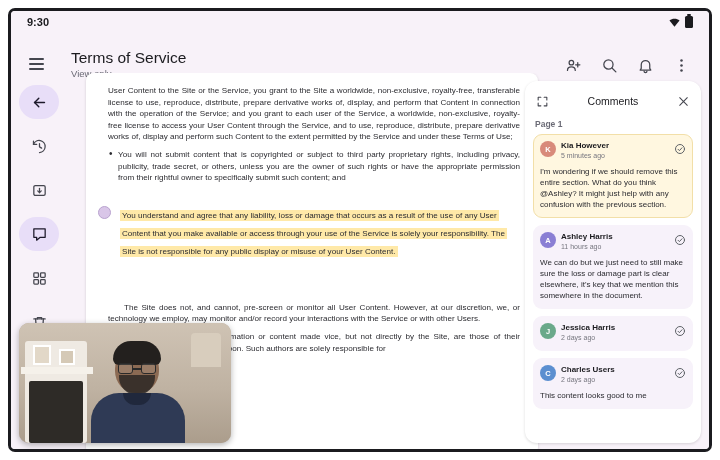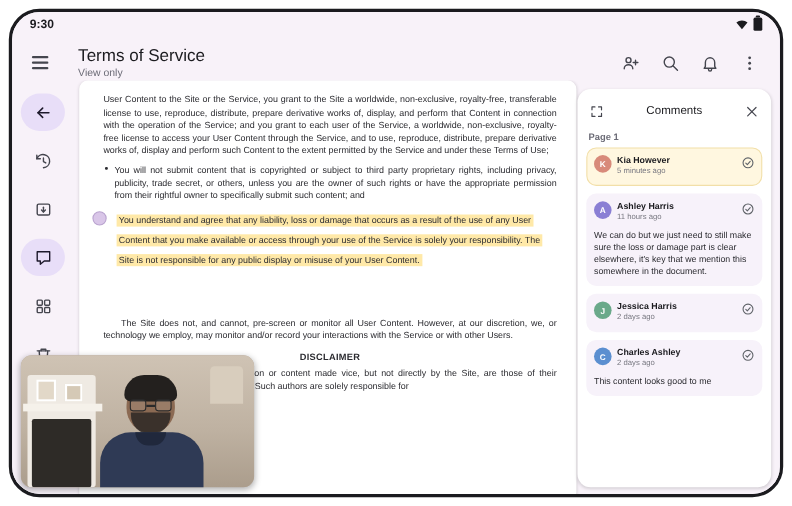--- a/index.html
+++ b/index.html
@@ -8,21 +8,21 @@
     background: #ffffff;
     font-family: "Liberation Sans", sans-serif;
     overflow: hidden;
   }
   .device {
     position: absolute;
     left: 8px; top: 8px;
     width: 704px; height: 444px;
     background: #f7f2f9;
     border: 3px solid #1b1b1f;
-    border-radius: 28px;
+    border-radius: 7px;
     overflow: hidden;
   }
   .screen {
     position: absolute;
     inset: 0;
     background: #f8f2f9;
     overflow: hidden;
   }
 
   
@@ -38,21 +38,21 @@
   }
   .status-right { display: flex; align-items: center; gap: 5px; }
   .ico-wifi { display:inline-block; width:11px; height:11px; }
   .ico-batt { display:inline-block; width:8px; height:12px; background:#1b1b1f; border-radius:1.5px; position:relative;}
   .ico-batt:after{content:"";position:absolute;top:-2px;left:2px;width:4px;height:2px;background:#1b1b1f;border-radius:1px;}
 
   
   .appbar {
     height: 48px;
     display: flex;
-    align-items: center;
+    align-items: flex-end;
     padding: 0 12px 0 8px;
   }
   .appbar-left { display: flex; align-items: center; flex: 1; min-width: 0; }
   .menu-btn {
     width: 34px; height: 34px;
     display: flex; flex-direction: column; align-items: center; justify-content: center;
     gap: 3px; cursor: pointer; border-radius: 17px;
   }
   .menu-btn span { display:block; width: 15px; height: 2px; background:#45464f; border-radius:1px; }
   .titles { margin-left: 18px; }
@@ -83,21 +83,21 @@
   .rail-item.active { background:#e8def8; color:#1d192b; }
 
   
   .doc-area {
     position: absolute;
     left: 56px; top: 62px; right: 0; bottom: 0;
     overflow: hidden;
   }
   .page {
     position: absolute;
-    left: 5px; top: 0; width: 452px; height: 382px;
+    left: 19px; top: 0; width: 452px; height: 382px;
     background: #ffffff;
     border-radius: 8px;
     box-shadow: 0 1px 3px rgba(0,0,0,.16);
     padding: 12px 18px 0 22px;
     overflow: hidden;
   }
   .doc-p {
     font-size: 8.1px;
     line-height: 11.6px;
     color: #2b2b30;
@@ -113,21 +113,21 @@
     text-align: justify;
     padding-left: 10px;
     margin-bottom: 5px;
   }
   ul.doc-list li:before {
     content: "•";
     position: absolute; left: 1px; top: -1px;
     font-size: 10px; color: #2b2b30;
   }
   .highlight-block {
-    margin: 6px 0 8px 12px;
+    margin: 20px 0 8px 12px;
     position: relative;
   }
   .highlight-block .hl {
     background: #ffe9a8;
     font-size: 8.1px;
     line-height: 13px;
     color: #2b2b30;
     text-align: justify;
     box-decoration-break: clone;
     -webkit-box-decoration-break: clone;
@@ -330,21 +330,20 @@
       <div class="page">
         <p class="doc-p">User Content to the Site or the Service, you grant to the Site a worldwide, non-exclusive, royalty-free, transferable license to use, reproduce, distribute, prepare derivative works of, display, and perform that Content in connection with the operation of the Service; and you grant to each user of the Service, a worldwide, non-exclusive, royalty-free license to access your User Content through the Service, and to use, reproduce, distribute, prepare derivative works of, display and perform such Content to the extent permitted by the Service and under these Terms of Use;</p>
         <ul class="doc-list">
           <li>You will not submit content that is copyrighted or subject to third party proprietary rights, including privacy, publicity, trade secret, or others, unless you are the owner of such rights or have the appropriate permission from their rightful owner to specifically submit such content; and</li>
         </ul>
         <div class="highlight-block">
           <span class="anchor-dot"></span>
           <span class="hl">You understand and agree that any liability, loss or damage that occurs as a result of the use of any User Content that you make available or access through your use of the Service is solely your responsibility. The Site is not responsible for any public display or misuse of your User Content.</span>
         </div>
         <p class="doc-p doc-indent">The Site does not, and cannot, pre-screen or monitor all User Content. However, at our discretion, we, or technology we employ, may monitor and/or record your interactions with the Service or with other Users.</p>
-        <div class="disclaimer-head">DISCLAIMER</div>
         <p class="doc-p">statements, offers, or other information or content made vice, but not directly by the Site, are those of their respective necessarily be relied upon. Such authors are solely responsible for</p>
       </div>
 
       <div class="comments">
         <div class="comments-head">
           <div class="cm-ico">
             <svg width="13" height="13" viewBox="0 0 24 24" fill="none" stroke="#45464f" stroke-width="2" stroke-linecap="round" stroke-linejoin="round">
               <path d="M4 9V4h5"></path>
                 <path d="M20 15v5h-5"></path>
                 <path d="M15 4h5v5"></path>
@@ -367,20 +366,21 @@
               <div class="cmt-name">Kia However</div>
               <div class="cmt-time">5 minutes ago</div>
             </div>
             <div class="cmt-check">
               <svg width="12" height="12" viewBox="0 0 24 24" fill="none" stroke="#5f6368" stroke-width="2" stroke-linecap="round" stroke-linejoin="round">
                   <circle cx="12" cy="12" r="9"></circle>
                   <path d="M8 12.5l2.8 2.8L16 9.5"></path>
                 </svg>
             </div>
           </div>
+          <div class="cmt-body">I'm wondering if we should remove this entire section. What do you think @Ashley? It might just help with any confusion with the previous section.</div>
         </div>
 
         <div class="cmt">
           <div class="cmt-top">
             <div class="avatar" style="background:#8a7fd4">A</div>
             <div class="cmt-meta">
               <div class="cmt-name">Ashley Harris</div>
               <div class="cmt-time">11 hours ago</div>
             </div>
             <div class="cmt-check">
@@ -406,21 +406,21 @@
                   <path d="M8 12.5l2.8 2.8L16 9.5"></path>
                 </svg>
             </div>
           </div>
         </div>
 
         <div class="cmt">
           <div class="cmt-top">
             <div class="avatar" style="background:#5b8fd0">C</div>
             <div class="cmt-meta">
-              <div class="cmt-name">Charles Ashley</div>
+              <div class="cmt-name">Charles Users</div>
               <div class="cmt-time">2 days ago</div>
             </div>
             <div class="cmt-check">
               <svg width="12" height="12" viewBox="0 0 24 24" fill="none" stroke="#5f6368" stroke-width="2" stroke-linecap="round" stroke-linejoin="round">
                   <circle cx="12" cy="12" r="9"></circle>
                   <path d="M8 12.5l2.8 2.8L16 9.5"></path>
                 </svg>
             </div>
           </div>
           <div class="cmt-body">This content looks good to me</div>

